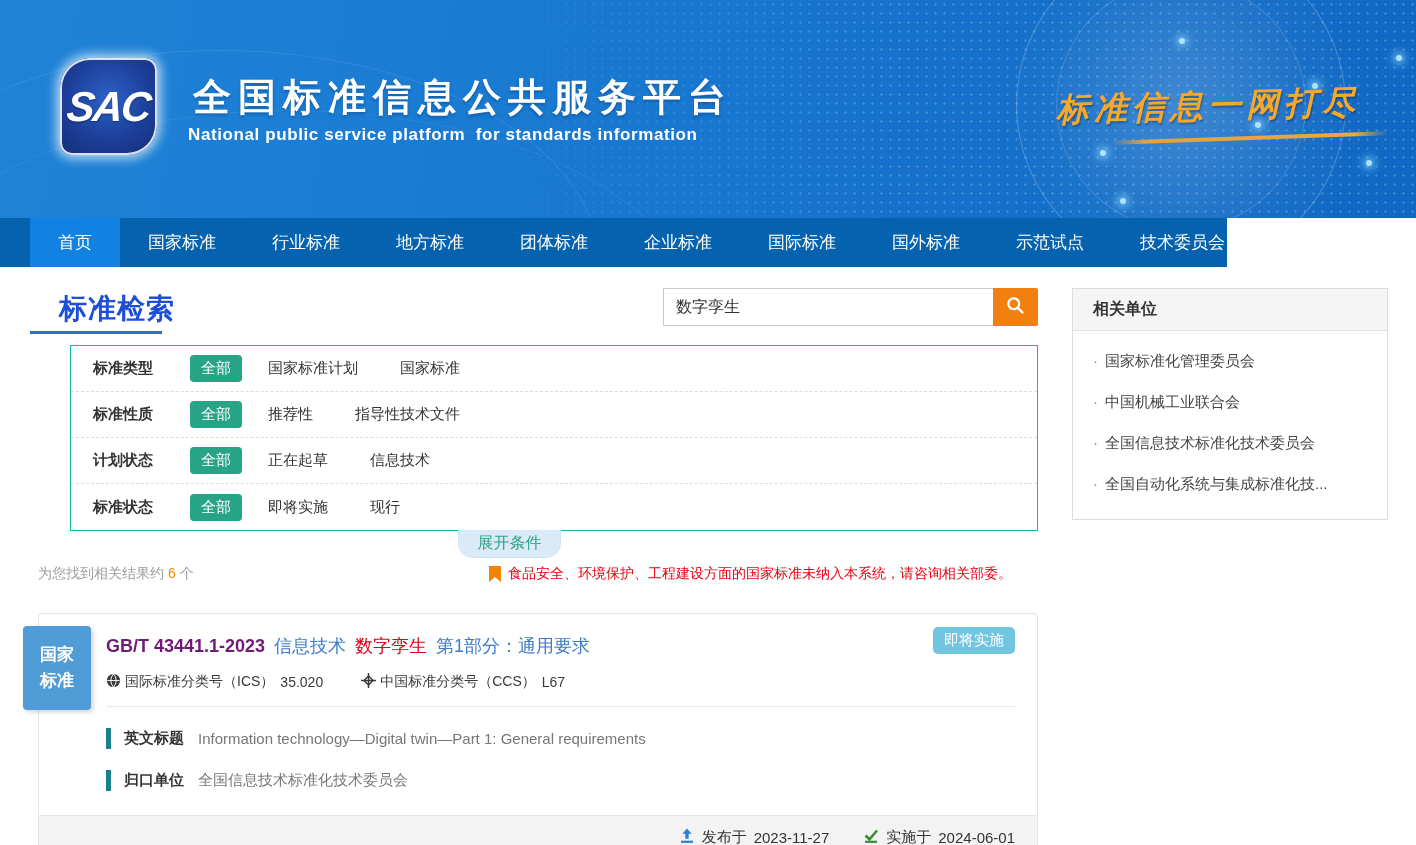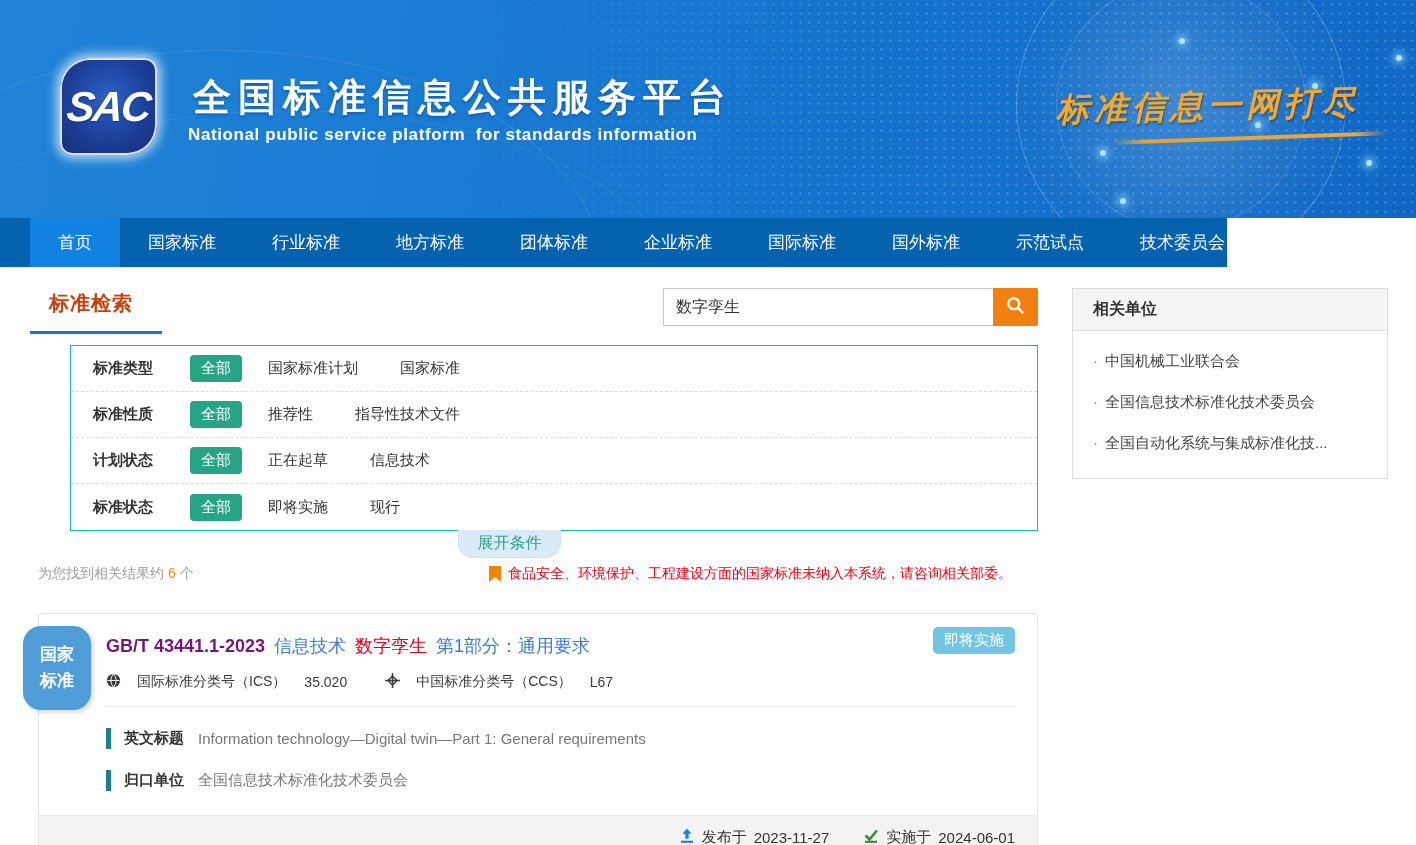--- a/index.html
+++ b/index.html
@@ -80,22 +80,22 @@
     height:49px; line-height:49px; padding:0 28px;
     color:#ffffff; font-size:17px; cursor:pointer; white-space:nowrap;
   }
   .nav-item.active { background:#1181e2; }
 
   
   .main { position:absolute; left:38px; top:267px; width:1000px; }
 
   .section-head { position:relative; height:78px; }
   .section-title {
-    position:absolute; left:11px; top:23px;
-    color:#c2410c; font-size:20px; font-weight:bold; letter-spacing:1px;
+    position:absolute; left:21px; top:23px;
+    color:#1d4ed8; font-size:28px; font-weight:bold; letter-spacing:1px;
   }
   .head-underline { position:absolute; left:-8px; top:64px; width:132px; height:3px; background:#1e78c8; }
 
   .search-bar { position:absolute; right:0; top:21px; display:flex; }
   .search-input {
     width:330px; height:38px; border:1px solid #c9c9c9; border-right:none;
     font-size:16px; color:#333; padding:0 12px; outline:none;
     font-family:"Liberation Sans","DejaVu Sans",sans-serif;
   }
   .search-btn {
@@ -137,36 +137,36 @@
     clip-path:polygon(0 0,100% 0,100% 100%,50% 68%,0 100%);
   }
 
   
   .card {
     position:relative; margin-top:28px; border:1px solid #e5e5e5;
     border-radius:4px; background:#fff;
   }
   .card-badge {
     position:absolute; left:-16px; top:12px; width:68px; height:84px;
-    background:#4f9cd7; border-radius:18px; box-shadow:2px 2px 5px rgba(0,0,0,.18);
+    background:#4f9cd7; border-radius:4px; box-shadow:2px 2px 5px rgba(0,0,0,.18);
     color:#fff; font-size:17px; font-weight:bold; text-align:center;
     padding-top:16px; line-height:26px; cursor:pointer;
   }
   .status-badge {
     position:absolute; top:13px; right:22px;
     background:#72c5e1; color:#fff; font-size:15px;
     padding:4px 11px; border-radius:5px;
   }
   .card-body { padding:20px 22px 0 67px; }
   .title-row { display:flex; align-items:baseline; gap:9px; font-size:18px; padding-right:120px; cursor:pointer; }
   .std-code { color:#701a75; font-weight:bold; }
   .std-title-part { color:#3d7cc9; }
   .std-highlight { color:#d9001b; }
   .meta-row { margin-top:15px; display:flex; align-items:center; font-size:14px; color:#3a3a3a; }
-  .meta-group { display:flex; align-items:center; gap:16px; }
+  .meta-group { display:flex; align-items:center; gap:4px; }
   .meta-group + .meta-group { margin-left:38px; }
   .meta-value { margin-left:2px; }
   .card-divider { border-top:1px solid #e9e9e9; margin-top:15px; }
   .detail-row { display:flex; align-items:center; margin-top:21px; }
   .teal-bar { width:5px; height:21px; background:#1b7f8e; margin-right:13px; }
   .detail-label { font-weight:bold; color:#333; font-size:15px; }
   .detail-value { color:#777; font-size:15px; margin-left:14px; }
   .card-footer {
     margin-top:24px; background:#f3f3f3; border-top:1px solid #e6e6e6;
     height:44px; display:flex; align-items:center; justify-content:flex-end;
@@ -367,20 +367,23 @@
         <span>2024-06-01</span>
       </span>
     </div>
   </div>
 </div>
 
 <div class="sidebar">
   <div class="sidebar-head">相关单位</div>
   <div class="sidebar-list">
     <div class="sidebar-item">
+      <span class="sidebar-bullet">·</span><span>国家标准化管理委员会</span>
+    </div>
+    <div class="sidebar-item">
       <span class="sidebar-bullet">·</span><span>中国机械工业联合会</span>
     </div>
     <div class="sidebar-item">
       <span class="sidebar-bullet">·</span><span>全国信息技术标准化技术委员会</span>
     </div>
     <div class="sidebar-item">
       <span class="sidebar-bullet">·</span><span>全国自动化系统与集成标准化技...</span>
     </div>
   </div>
 </div>

